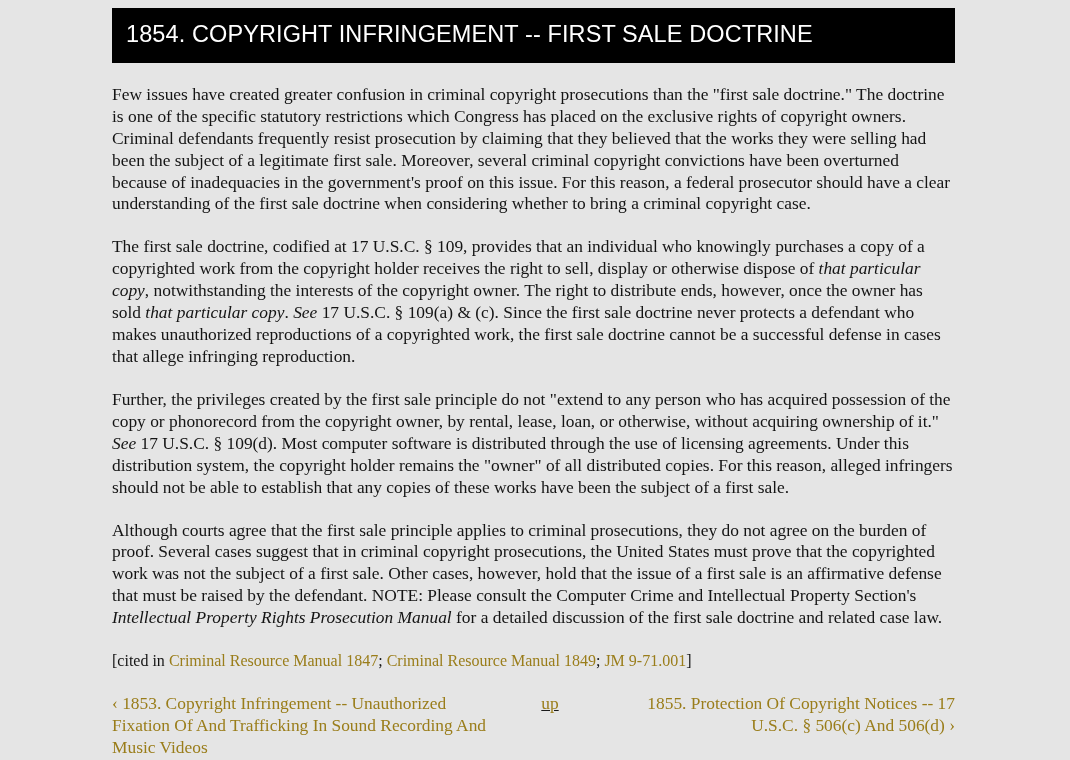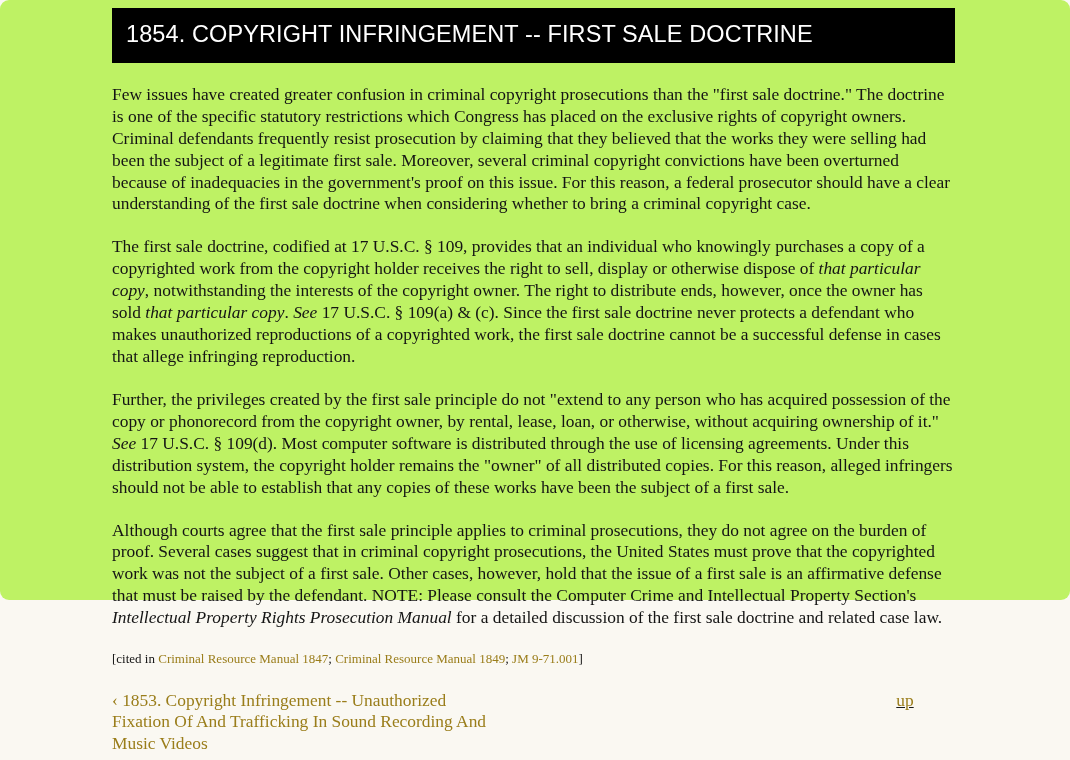--- a/index.html
+++ b/index.html
@@ -10,23 +10,22 @@
     width: 1070px;
     height: 760px;
     background: #faf8f2;
     font-family: "Liberation Serif", serif;
     color: #1a1a1a;
     overflow: hidden;
   }
   .page {
     position: relative;
     width: 1070px;
-    height: 600px;
-    background: #bef264;
-    border-radius: 9px;
+    height: 760px;
+    background: #e5e5e5;
   }
   .content {
     position: absolute;
     left: 112px;
     top: 0;
     width: 843px;
   }
   .title-bar {
     background: #000000;
     color: #ffffff;
@@ -46,21 +45,21 @@
   p.body-text {
     font-size: 17.4px;
     line-height: 1.26;
     margin: 21px 0 0 0;
     text-align: left;
     color: #141414;
   }
   p.body-text.first {
   }
   .cited {
-    font-size: 13px;
+    font-size: 16px;
     line-height: 1.26;
     margin: 22px 0 0 0;
     color: #141414;
   }
   a.link {
     color: #9a7d1a;
     text-decoration: none;
   }
   .nav {
     margin-top: 22px;
@@ -116,16 +115,19 @@
       <span>[cited in </span><a class="link" href="#">Criminal Resource Manual 1847</a><span>; </span><a class="link" href="#">Criminal Resource Manual 1849</a><span>; </span><a class="link" href="#">JM 9-71.001</a><span>]</span>
     </div>
 
     <div class="nav">
       <div class="nav-prev">
         <a class="link" href="#">‹ 1853. Copyright Infringement -- Unauthorized Fixation Of And Trafficking In Sound Recording And Music Videos</a>
       </div>
       <div class="nav-up">
         <a class="link" href="#">up</a>
       </div>
+      <div class="nav-next">
+        <a class="link" href="#">1855. Protection Of Copyright Notices -- 17 U.S.C. § 506(c) And 506(d) ›</a>
+      </div>
     </div>
 
   </div>
 </div>
 
 </body></html>

